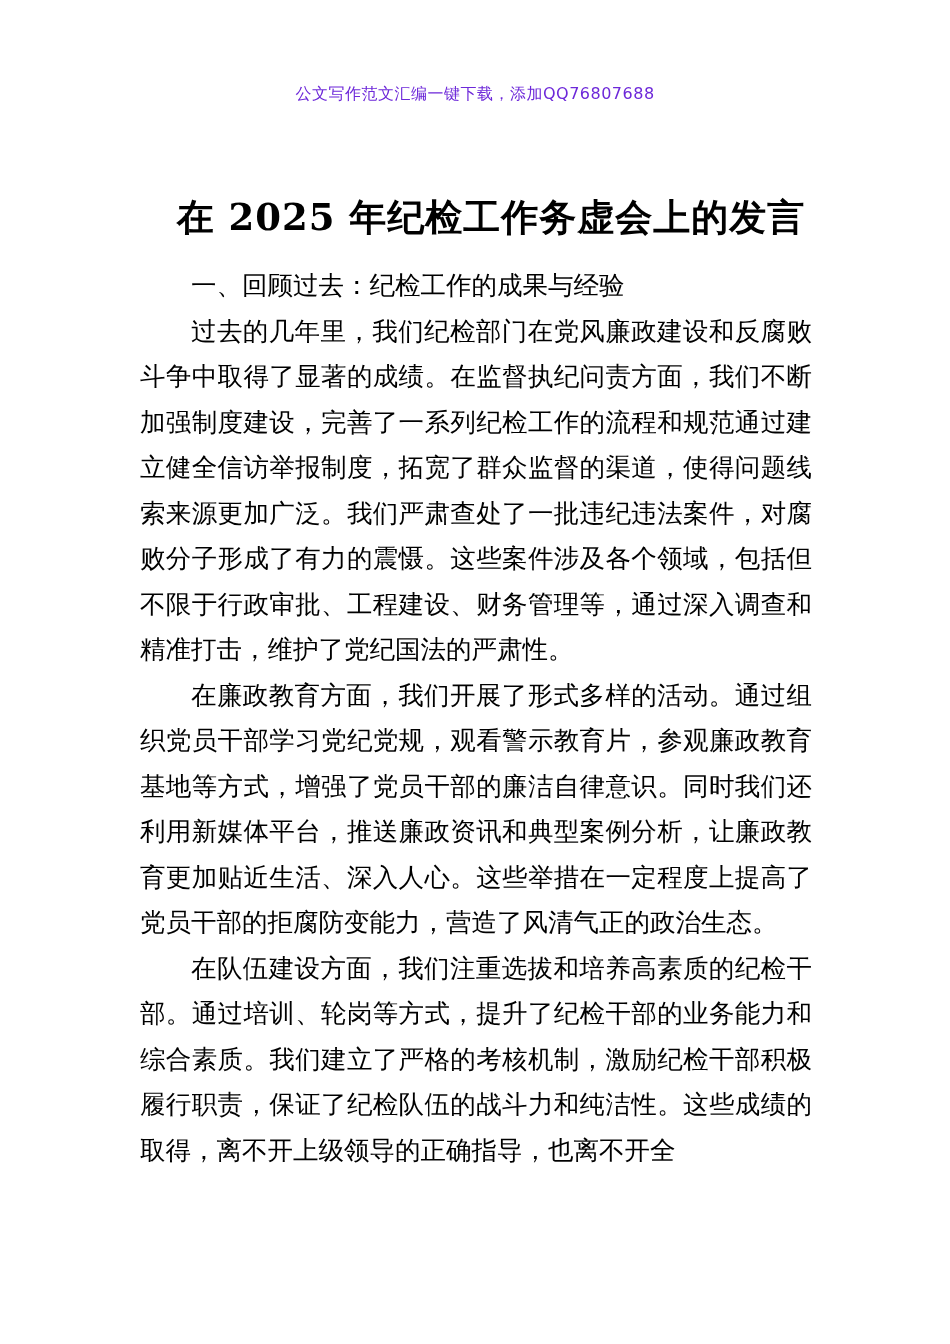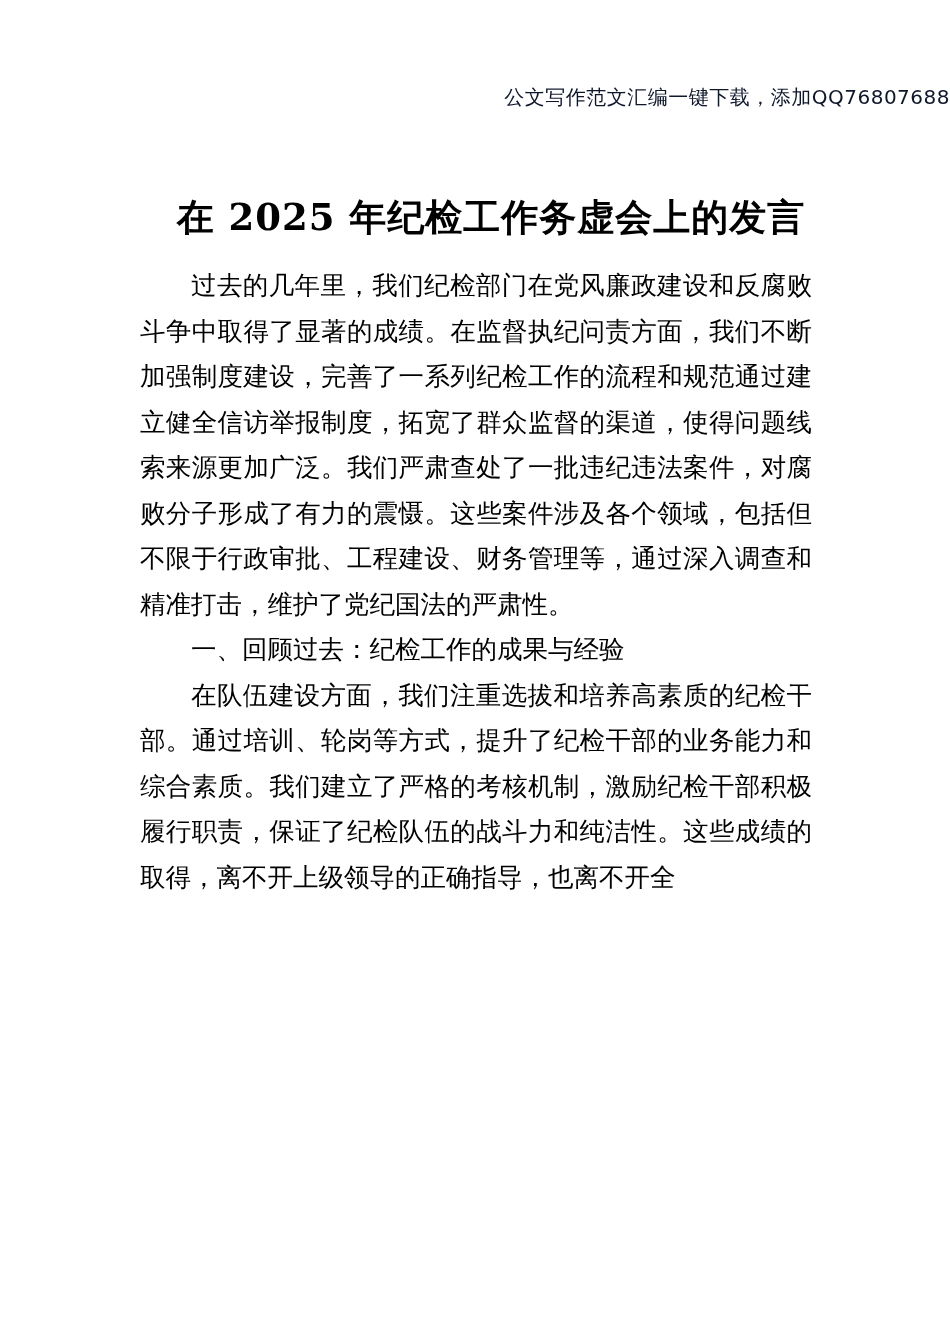--- a/index.html
+++ b/index.html
@@ -14,24 +14,24 @@
     background: #ffffff;
     box-sizing: border-box;
     overflow: hidden;
     font-family: "Liberation Serif", "DejaVu Serif", serif;
   }
   .watermark {
     position: absolute;
     top: 84px;
     left: 0;
     width: 100%;
-    text-align: right;
-    color: #0f172a;
+    text-align: center;
+    color: #6d28d9;
     font-family: "DejaVu Sans", "Liberation Sans", sans-serif;
-    font-size: 20px;
+    font-size: 16px;
     letter-spacing: 0.5px;
     white-space: nowrap;
   }
   .doc-title {
     position: absolute;
     top: 168px;
     left: 16px;
     width: 100%;
     text-align: center;
     font-family: "DejaVu Serif", "Liberation Serif", serif;
@@ -62,18 +62,19 @@
 </head>
 <body>
 
 <div class="page">
 
   <div class="watermark">公文写作范文汇编一键下载，添加QQ76807688</div>
 
   <h1 class="doc-title">在 2025 年纪检工作务虚会上的发言</h1>
 
   <div class="body-text">
+    <p class="indent">一、回顾过去：纪检工作的成果与经验</p>
     <p class="indent">过去的几年里，我们纪检部门在党风廉政建设和反腐败斗争中取得了显著的成绩。在监督执纪问责方面，我们不断加强制度建设，完善了一系列纪检工作的流程和规范通过建立健全信访举报制度，拓宽了群众监督的渠道，使得问题线索来源更加广泛。我们严肃查处了一批违纪违法案件，对腐败分子形成了有力的震慑。这些案件涉及各个领域，包括但不限于行政审批、工程建设、财务管理等，通过深入调查和精准打击，维护了党纪国法的严肃性。</p>
-    <p class="indent">一、回顾过去：纪检工作的成果与经验</p>
+    <p class="indent">在廉政教育方面，我们开展了形式多样的活动。通过组织党员干部学习党纪党规，观看警示教育片，参观廉政教育基地等方式，增强了党员干部的廉洁自律意识。同时我们还利用新媒体平台，推送廉政资讯和典型案例分析，让廉政教育更加贴近生活、深入人心。这些举措在一定程度上提高了党员干部的拒腐防变能力，营造了风清气正的政治生态。</p>
     <p class="indent">在队伍建设方面，我们注重选拔和培养高素质的纪检干部。通过培训、轮岗等方式，提升了纪检干部的业务能力和综合素质。我们建立了严格的考核机制，激励纪检干部积极履行职责，保证了纪检队伍的战斗力和纯洁性。这些成绩的取得，离不开上级领导的正确指导，也离不开全</p>
   </div>
 
 </div>
 
 </body></html>

